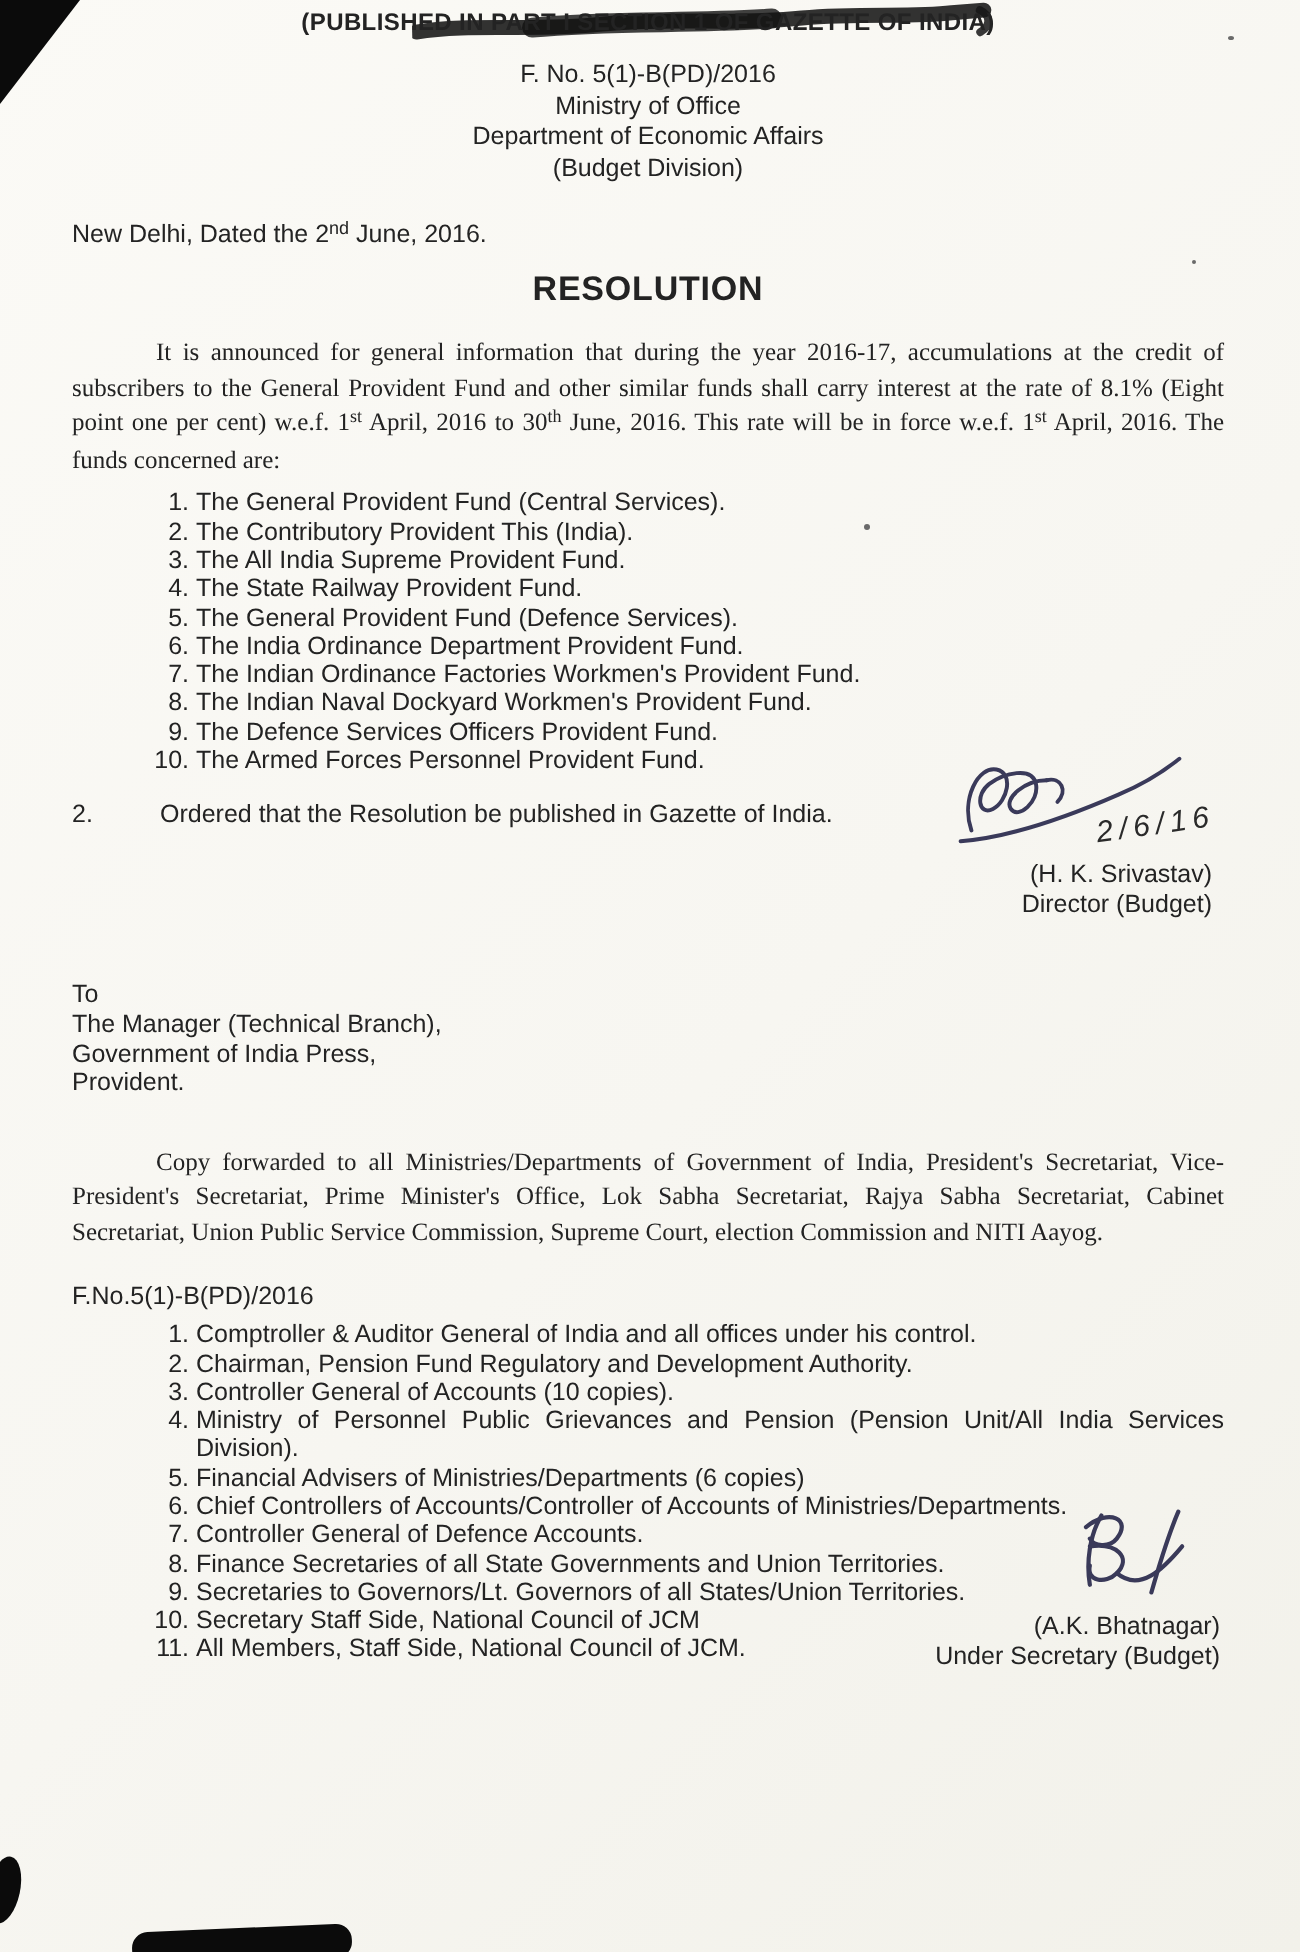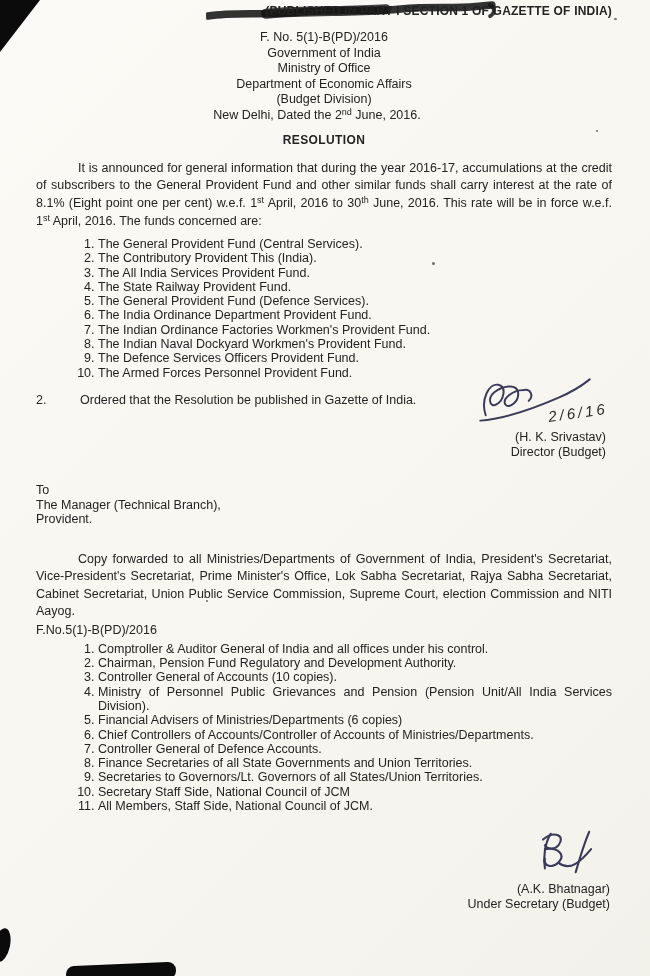--- a/index.html
+++ b/index.html
@@ -9,45 +9,45 @@
     width: 650px; height: 976px;
     margin: 0 auto;
     background: linear-gradient(135deg, #fbfaf6 0%, #f7f6f1 55%, #f2f1ea 100%);
     color: #232323;
     font-family: "Liberation Sans", sans-serif;
     font-size: 12.5px;
     overflow: hidden;
   }
   .content { padding: 4px 38px 0 36px; }
 
-  .pub-line { text-align: right; font-weight: bold; font-size: 12px; letter-spacing: .2px; position: relative; }
+  .pub-line { text-align: center; font-weight: bold; font-size: 12px; letter-spacing: .2px; position: relative; }
   .hdr { text-align: center; margin-top: 12px; line-height: 15.6px; }
-  .dateline { text-align: center; margin-top: 0; padding-right: 14px; }
-  .title { text-align: center; font-weight: bold; margin-top: 11px; letter-spacing: .4px; font-size: 12px; }
+  .dateline { text-align: left; margin-top: 18px; padding-right: 14px; }
+  .title { text-align: center; font-weight: bold; margin-top: 11px; letter-spacing: .4px; font-size: 17px; }
 
-  .para { margin: 13px 0 0; text-align: justify; line-height: 17.5px; }
+  .para { margin: 13px 0 0; text-align: justify; line-height: 17.5px; font-family: Liberation Serif, serif; }
   .indent { text-indent: 42px; }
 
   ol { margin: 5px 0 0; padding-left: 62px; }
   ol li { line-height: 14.3px; }
   .recips li { text-align: justify; }
 
   .para2 { margin-top: 13px; display: flex; }
   .p2num { flex: 0 0 44px; }
 
   .to-block { margin-top: 76px; line-height: 14.6px; }
   .copypara { margin-top: 24px; }
-  .fno2 { margin-top: 2px; }
+  .fno2 { margin-top: 16px; }
   .alsolabel { margin-top: 9px; }
 
   .sup { font-size: 9px; position: relative; top: -4px; }
 
   
   .sig1 { position: absolute; top: 374px; right: 44px; width: 210px; text-align: right; }
-  .sig2 { position: absolute; top: 828px; right: 40px; width: 220px; text-align: right; }
+  .sig2 { position: absolute; top: 752px; right: 40px; width: 220px; text-align: right; }
   .sig1 svg, .sig2 svg { display: block; margin-left: auto; margin-right: 6px; }
   .sigdate {
     position: absolute; top: 30px; right: -2px;
     font-size: 15px; font-style: italic; letter-spacing: 3px;
     transform: rotate(-8deg); color: #2a2a2a;
   }
   .signame { margin-top: 4px; line-height: 15px; }
   .sigtitle { line-height: 15px; }
 
   
@@ -81,57 +81,57 @@
   <div class="speck s2"></div>
   <div class="speck s3"></div>
   <div class="speck s4"></div>
 
   <div class="content">
 
     <div class="pub-line">(PUBLISHED IN PART I SECTION 1 OF GAZETTE OF INDIA)</div>
 
     <div class="hdr">
       <div>F. No. 5(1)-B(PD)/2016</div>
-      <div>Government of India</div>
       <div>Ministry of Office</div>
       <div>Department of Economic Affairs</div>
       <div>(Budget Division)</div>
     </div>
 
     <div class="dateline">
       <span>New Delhi, Dated the 2</span><span class="sup">nd</span><span> June, 2016.</span>
     </div>
 
     <div class="title">RESOLUTION</div>
 
     <p class="para indent">
       <span>It is announced for general information that during the year 2016-17, accumulations at the credit of subscribers to the General Provident Fund and other similar funds shall carry interest at the rate of 8.1% (Eight point one per cent) w.e.f. 1</span><span class="sup">st</span><span> April, 2016 to 30</span><span class="sup">th</span><span> June, 2016.  This rate will be in force w.e.f. 1</span><span class="sup">st</span><span> April, 2016. The funds concerned are:</span>
     </p>
 
     <ol class="funds">
         <li>The General Provident Fund (Central Services).</li>
         <li>The Contributory Provident This (India).</li>
-        <li>The All India Services Provident Fund.</li>
+        <li>The All India Supreme Provident Fund.</li>
         <li>The State Railway Provident Fund.</li>
         <li>The General Provident Fund (Defence Services).</li>
         <li>The India Ordinance Department Provident Fund.</li>
         <li>The Indian Ordinance Factories Workmen's Provident Fund.</li>
         <li>The Indian Naval Dockyard Workmen's Provident Fund.</li>
         <li>The Defence Services Officers Provident Fund.</li>
         <li>The Armed Forces Personnel Provident Fund.</li>
       </ol>
 
     <div class="para2">
       <span class="p2num">2.</span>
       <span>Ordered that the Resolution be published in Gazette of India.</span>
     </div>
 
     <div class="to-block">
       <div>To</div>
       <div>The Manager (Technical Branch),</div>
+      <div>Government of India Press,</div>
       <div>Provident.</div>
     </div>
 
     <p class="para indent copypara">Copy forwarded to all Ministries/Departments of Government of India, President's Secretariat, Vice-President's Secretariat, Prime Minister's Office, Lok Sabha Secretariat, Rajya Sabha Secretariat, Cabinet Secretariat, Union Public Service Commission, Supreme Court, election Commission and NITI Aayog.</p>
 
     <div class="fno2">F.No.5(1)-B(PD)/2016</div>
 
 
     <ol class="recips">
         <li>Comptroller &amp; Auditor General of India and all offices under his control.</li>

